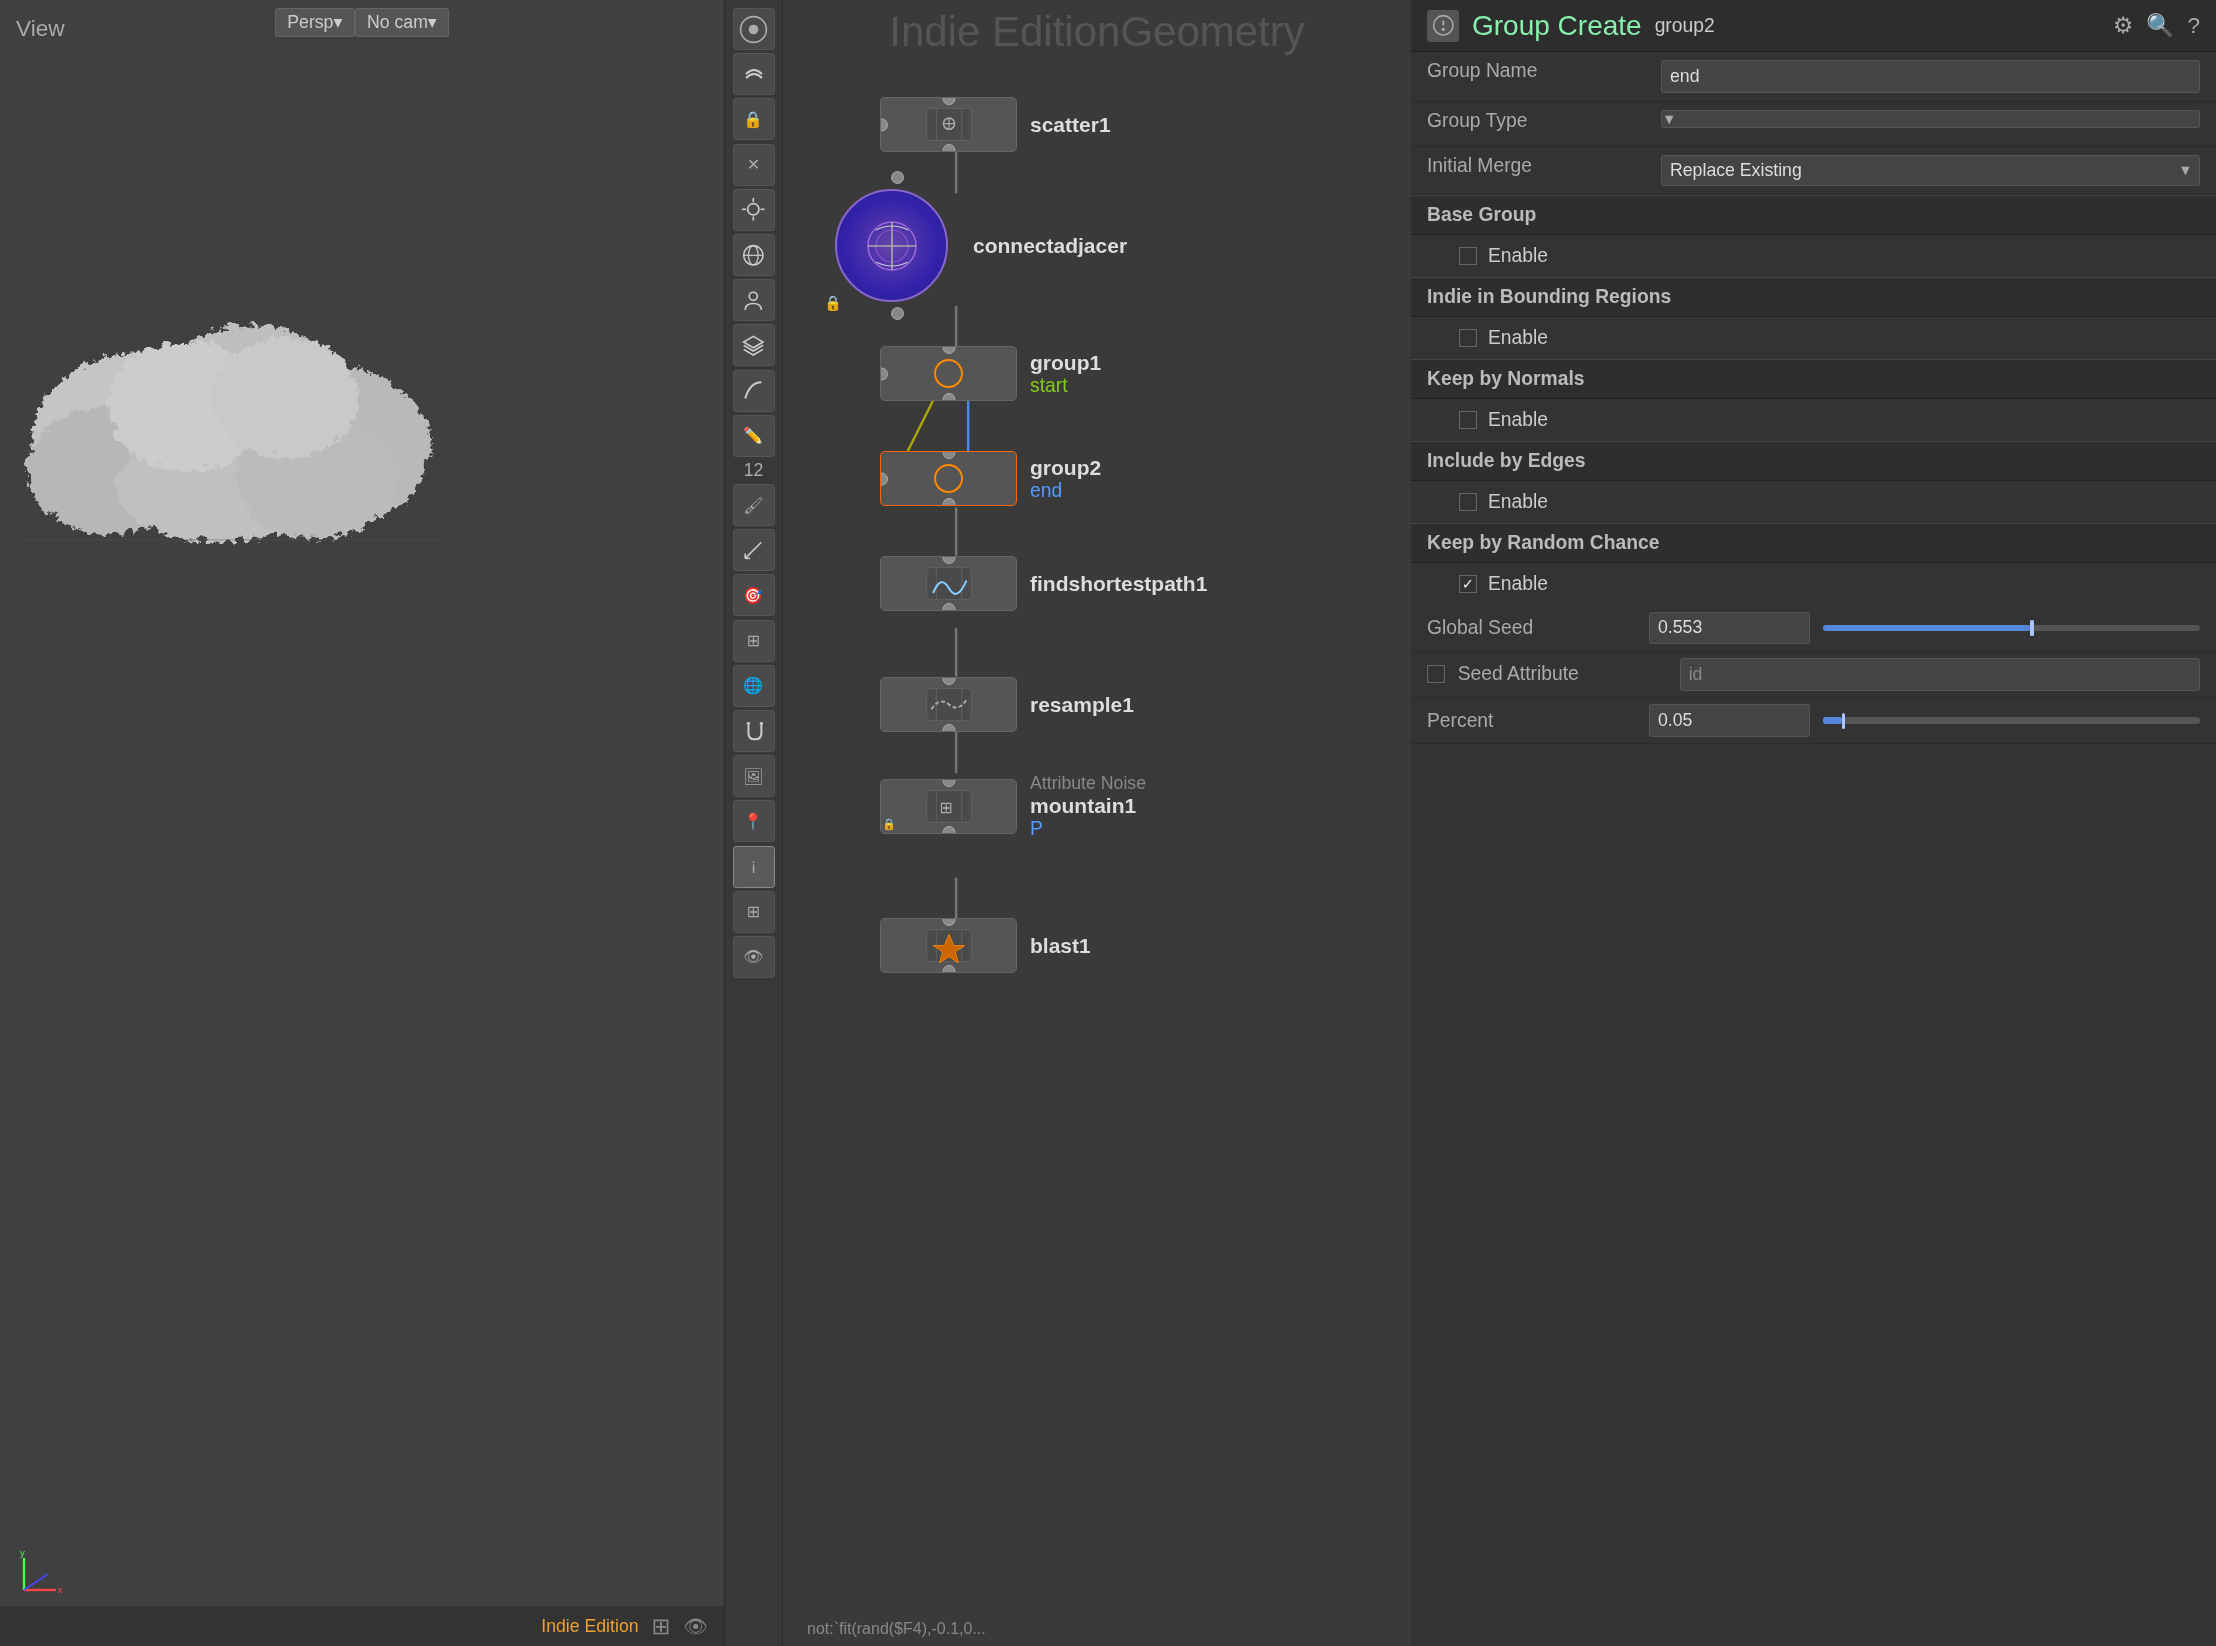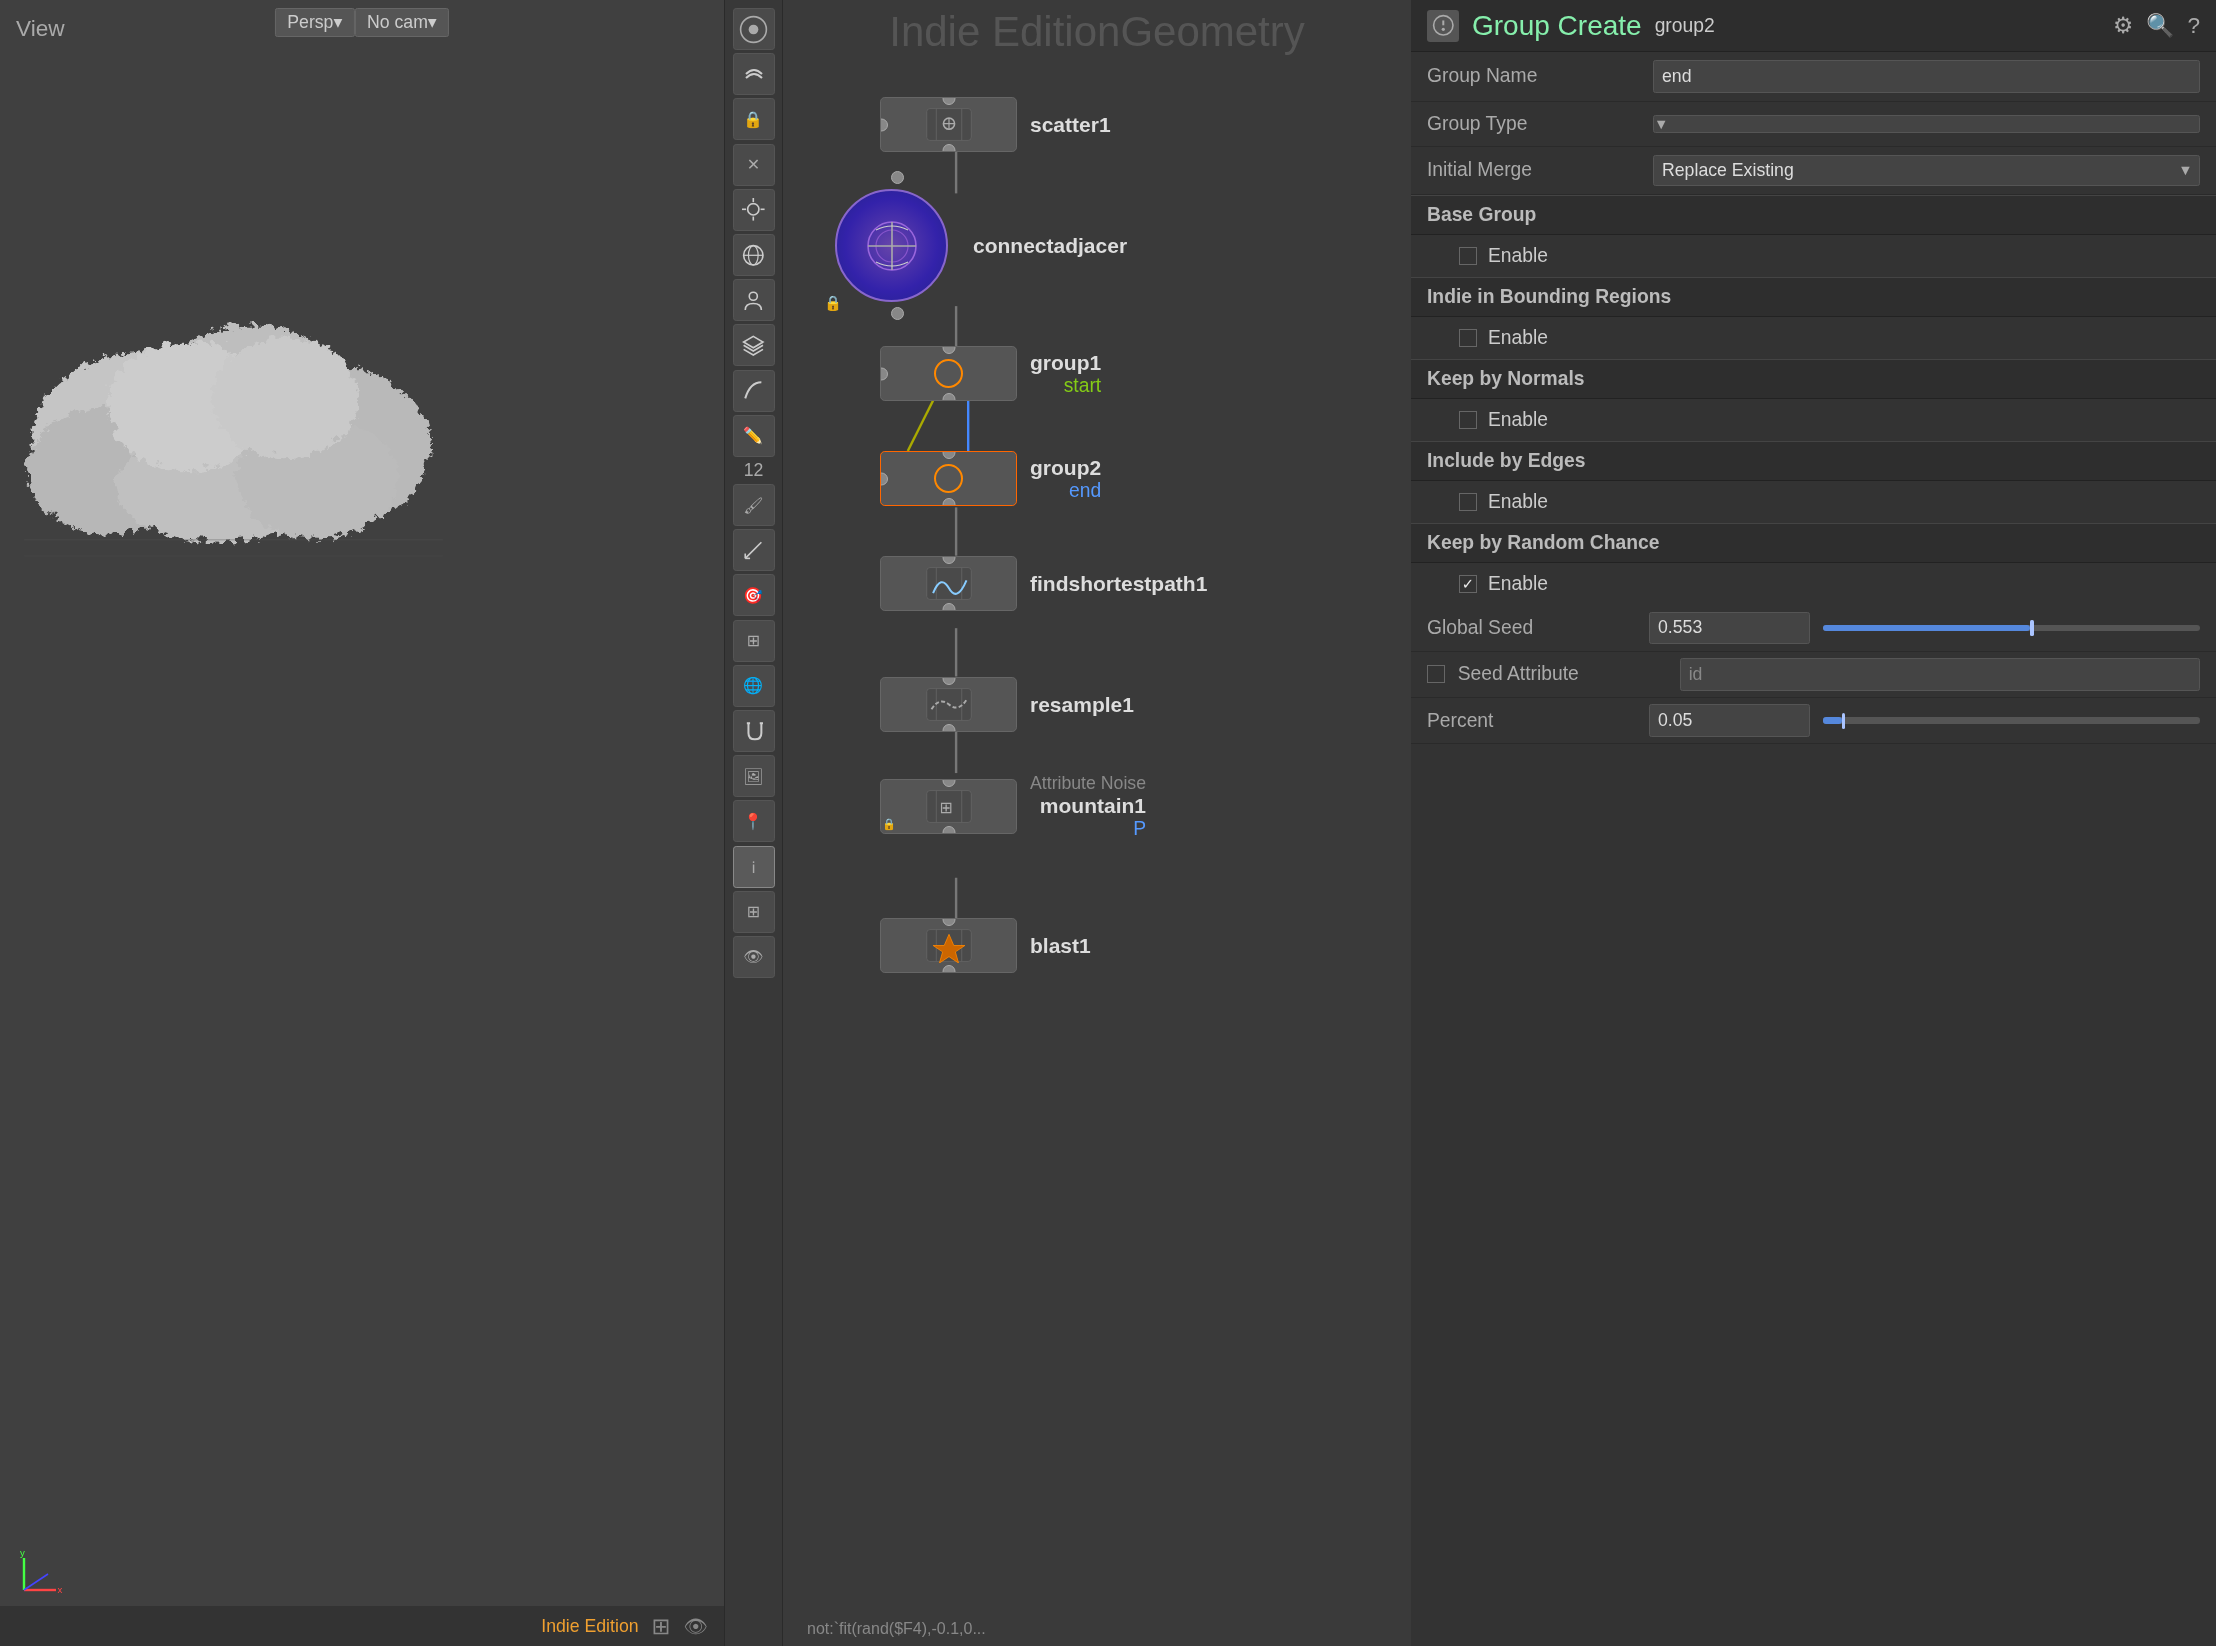--- a/index.html
+++ b/index.html
@@ -115,21 +115,20 @@
       font-weight: normal;
     }
 
     
     .node-graph {
       width: 628px;
       height: 1646px;
       background: #3a3a3a;
       position: relative;
       overflow: hidden;
-      text-align: right;
     }
     .watermark {
       position: absolute;
       top: 8px;
       left: 50%;
       transform: translateX(-50%);
       color: rgba(150,150,150,0.3);
       font-size: 42px;
       white-space: nowrap;
       pointer-events: none;
@@ -271,24 +270,25 @@
       align-items: center;
     }
     .props-header-icon-btn {
       color: #aaa;
       font-size: 22.6px;
       cursor: pointer;
     }
 
     .props-row {
       display: flex;
-      align-items: center;
+      align-items: flex-start;
       padding: 8px 16px;
       min-height: 45px;
       border-bottom: 0.8px solid #2a2a2a;
+      gap: 8px;
     }
     .props-label {
       width: 226px;
       color: #aaa;
       font-size: 19.3px;
       flex-shrink: 0;
     }
     .props-input {
       flex: 1;
       background: #444;

